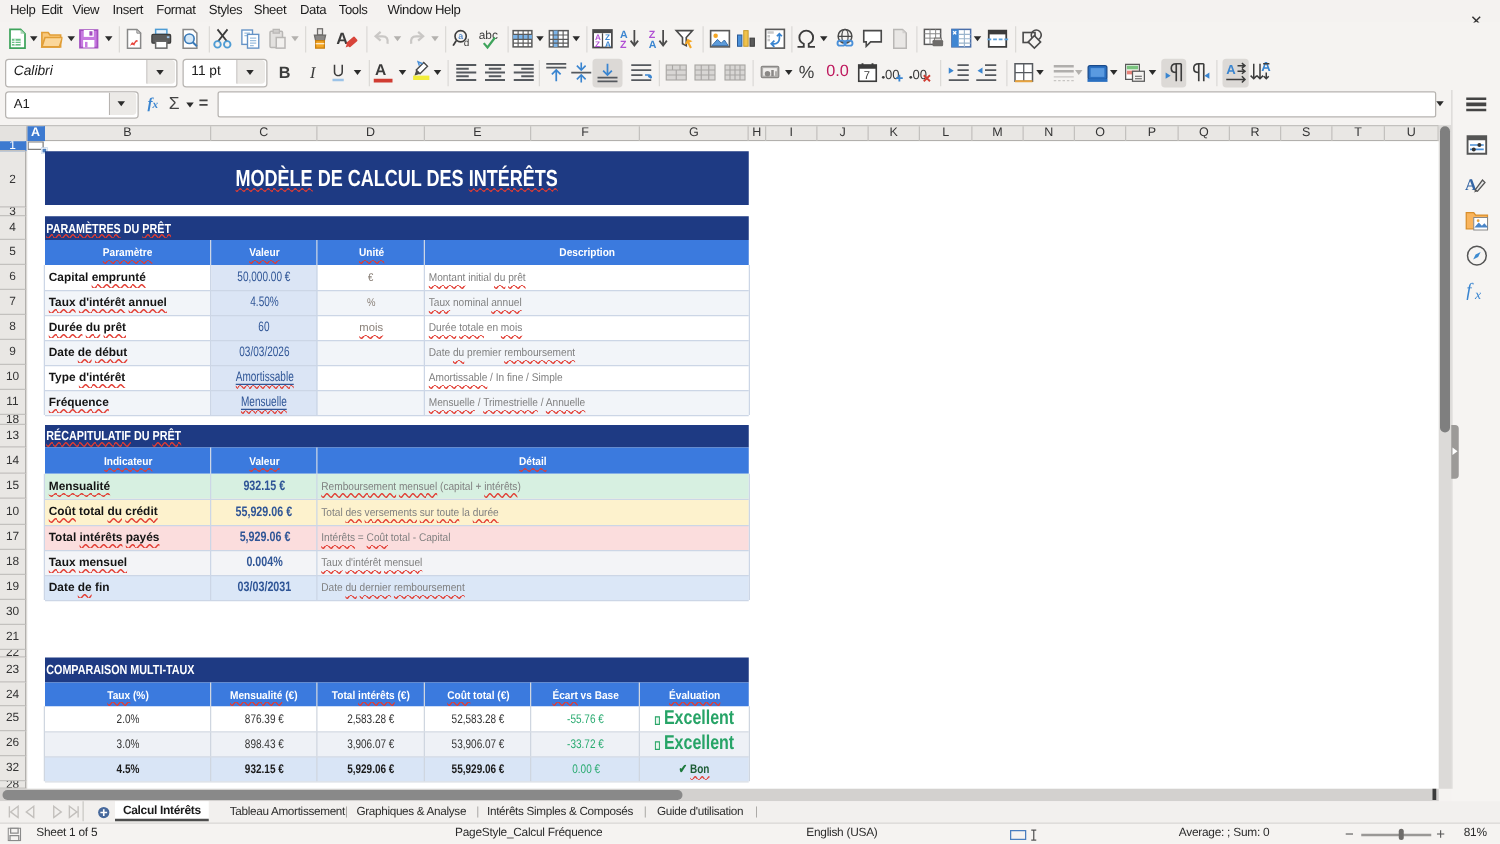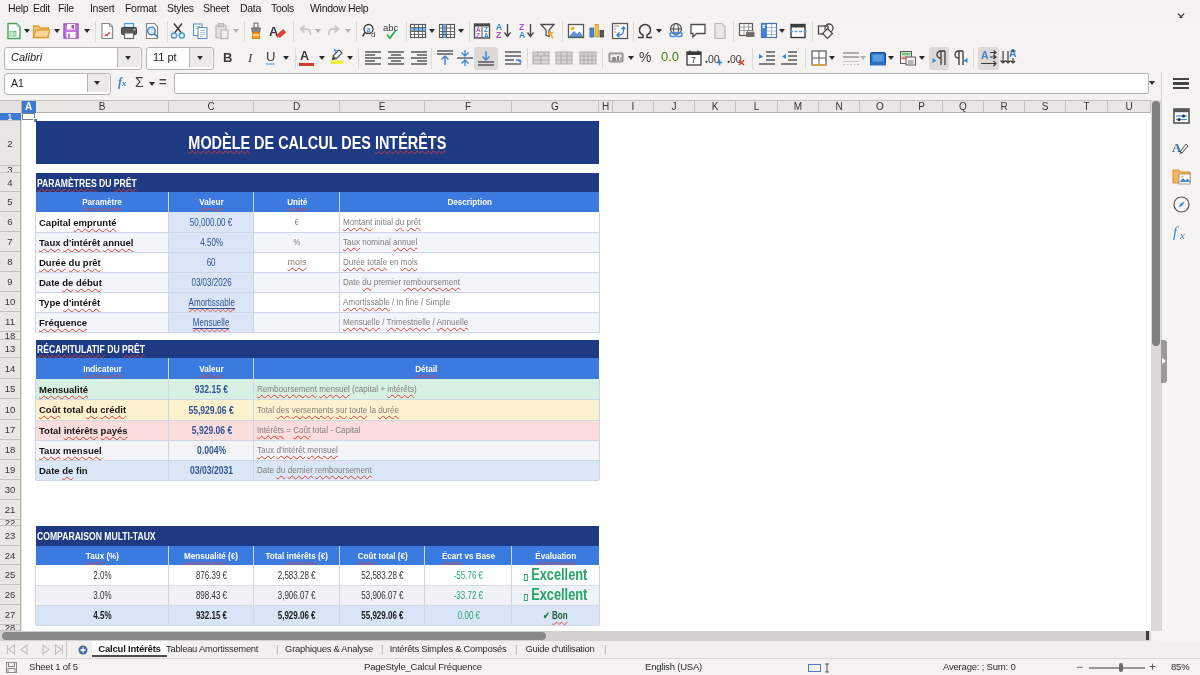--- a/index.html
+++ b/index.html
@@ -62,21 +62,21 @@
 .grnb{color:#27a467;font-weight:bold;font-size:16px}
 .evb{color:#1d5c35;font-weight:bold;font-size:10px}
 .bx{display:inline-block;width:5px;height:7px;border:1px solid #27a467;background:#e8f6ee;margin-right:4px;box-sizing:border-box;position:relative;top:0.5px}
 </style>
 </head>
 <body>
 <div id="app">
   <div id="menubar">
     <span style="left:8px">Help</span>
       <span style="left:33px">Edit</span>
-      <span style="left:58px">File</span>
+      <span style="left:58px">View</span>
       <span style="left:90px">Insert</span>
       <span style="left:125px">Format</span>
       <span style="left:167px">Styles</span>
       <span style="left:203px">Sheet</span>
       <span style="left:240px">Data</span>
       <span style="left:271px">Tools</span>
       <span style="left:310px">Window</span>
       <span style="left:348px">Help</span>
     <span style="left:1176px;top:10px;font-size:12px;color:#333;letter-spacing:0">✕</span>
   </div>
@@ -345,21 +345,21 @@
     <div class="sep1" style="left:602px;top:3px;height:21px"></div>
     <svg class="ic" style="left:608px;top:4px" viewBox="0 0 18 18">
         <rect x="1" y="4" width="14" height="9" rx="1" fill="#b0aeac" stroke="#8a8886"></rect>
         <rect x="2.5" y="5.5" width="11" height="6" fill="#f0eeec"></rect>
         <circle cx="6" cy="10" r="2.2" fill="#8a8886"></circle>
         <rect x="9" y="7" width="2" height="5" fill="#8a8886"></rect>
         <rect x="12" y="8" width="2" height="4" fill="#b0aeac"></rect>
       </svg>
     <div class="dd" style="left:628px;top:11px"></div>
     <span class="ab" style="left:639px;top:4px;font-size:14px;color:#3c3c3c">%</span>
-    <span class="ab" style="left:661px;top:4px;font-size:13px;color:#4d7c0f">0.0</span>
+    <span class="ab" style="left:661px;top:4px;font-size:13px;color:#be185d">0.0</span>
     <svg class="ic" style="left:685px;top:4px" viewBox="0 0 18 18">
         <rect x="2" y="3" width="14" height="13" fill="#fff" stroke="#3c3c3c" stroke-width="1.3"></rect>
         <rect x="2" y="3" width="14" height="3" fill="#3c3c3c"></rect>
         <path d="M5 1.5 v3 M13 1.5 v3" stroke="#3c3c3c" stroke-width="1.5"></path>
         <text x="6" y="14" font-size="9" fill="#3c3c3c">7</text>
       </svg>
     <svg class="ic" style="left:705px;top:4px" viewBox="0 0 18 18">
         <circle cx="1.6" cy="12.8" r="1.1" fill="#3c3c3c"></circle>
         <text x="3" y="14" font-size="10.5" fill="#3c3c3c">00</text>
         <path d="M14.5 10.8 v5.4 M11.8 13.5 h5.4" stroke="#3a85d0" stroke-width="1.5"></path>
@@ -482,21 +482,21 @@
     <div class="rh" style="top:307px;height:20px">17</div>
     <div class="rh" style="top:327px;height:20px">18</div>
     <div class="rh" style="top:347px;height:20px">19</div>
     <div class="rh" style="top:367px;height:20px">30</div>
     <div class="rh" style="top:387px;height:20px">21</div>
     <div class="rh" style="top:407px;height:6px">22</div>
     <div class="rh" style="top:413px;height:20px">23</div>
     <div class="rh" style="top:433px;height:19px">24</div>
     <div class="rh" style="top:452px;height:20px">25</div>
     <div class="rh" style="top:472px;height:20px">26</div>
-    <div class="rh" style="top:492px;height:20px">27</div>
+    <div class="rh" style="top:492px;height:20px">32</div>
     <div class="rh" style="top:512px;height:6px">28</div>
   </div>
   <div id="grid">
 
     <div class="ab" style="left:0;top:0;width:13px;height:7px;border:1.5px solid #7f7f7f;box-sizing:border-box"></div>
     <div class="ab" style="left:11px;top:5px;width:5px;height:5px;background:#4a7ebf;border:1px solid #fff;box-sizing:border-box"></div>
 
     <div class="c ttl" style="left:14px;top:8px;width:563px;height:43px;background:#1e3a83;color:#fff;font-weight:bold;font-size:18.5px">
         <span style="transform:scaleX(0.78);display:inline-block">​<span class="sq">MODÈLE</span> DE CALCUL DES <span class="sq">INTÉRÊTS</span></span>
       </div>
@@ -823,21 +823,21 @@
       </g>
     </svg>
     <div class="ab" style="left:66px;top:0;width:1px;height:16px;background:#c9c7c4"></div>
     <svg class="ab" style="left:78px;top:4px" width="10" height="10" viewBox="0 0 10 10">
         <circle cx="5" cy="5" r="4.5" fill="#47699c"></circle>
         <path d="M5 2.3 v5.4 M2.3 5 h5.4" stroke="#fff" stroke-width="1.3"></path>
       </svg>
     <div class="ab" style="left:92px;top:0;width:75px;height:15px;background:#fff"></div>
     <div class="ab" style="left:92px;top:13.5px;width:75px;height:2.5px;background:#4d4d4d"></div>
     <div class="ab" style="left:92px;top:2px;width:75px;text-align:center;font-weight:bold;color:#1a1a1a;font-size:9.6px">Calcul Intérêts</div>
-    <div class="ab" style="left:166px;top:2px;width:110px;text-align:left">Tableau Amortissement</div>
+    <div class="ab" style="left:166px;top:2px;width:110px;text-align:right">Tableau Amortissement</div>
     <div class="ab" style="left:276px;top:2px;color:#a9a7a4">|</div>
     <div class="ab" style="left:279px;top:2px;width:100px;text-align:center">Graphiques &amp; Analyse</div>
     <div class="ab" style="left:381px;top:2px;color:#a9a7a4">|</div>
     <div class="ab" style="left:384px;top:2px;width:128px;text-align:center">Intérêts Simples &amp; Composés</div>
     <div class="ab" style="left:515px;top:2px;color:#a9a7a4">|</div>
     <div class="ab" style="left:521px;top:2px;width:78px;text-align:center">Guide d'utilisation</div>
     <div class="ab" style="left:604px;top:2px;color:#a9a7a4">|</div>
   </div>
   <div id="statusbar">
     <svg class="ab" style="left:6px;top:3px" width="11" height="11" viewBox="0 0 11 11">
@@ -850,15 +850,15 @@
     <span class="ab" style="left:645px;top:2px">English (USA)</span>
     <svg class="ab" style="left:808px;top:4px" width="22" height="10" viewBox="0 0 22 10">
         <rect x="0.5" y="1.5" width="12" height="7" fill="none" stroke="#4a7ebf"></rect>
         <path d="M17 1 h4 M19 1 v8 M17 9 h4" stroke="#555" fill="none"></path>
       </svg>
     <span class="ab" style="left:943px;top:2px">Average: ; Sum: 0</span>
     <span class="ab" style="left:1076px;top:1px;font-size:12px;color:#555">−</span>
     <div class="ab" style="left:1089px;top:8px;width:56px;height:1.5px;background:#9a9896"></div>
     <div class="ab" style="left:1119px;top:4px;width:4px;height:9px;background:#6e6c6a;border-radius:2px"></div>
     <span class="ab" style="left:1149px;top:1px;font-size:12px;color:#555">+</span>
-    <span class="ab" style="left:1171px;top:2px">85%</span>
+    <span class="ab" style="left:1171px;top:2px">81%</span>
   </div>
 </div>
 
 </body></html>

